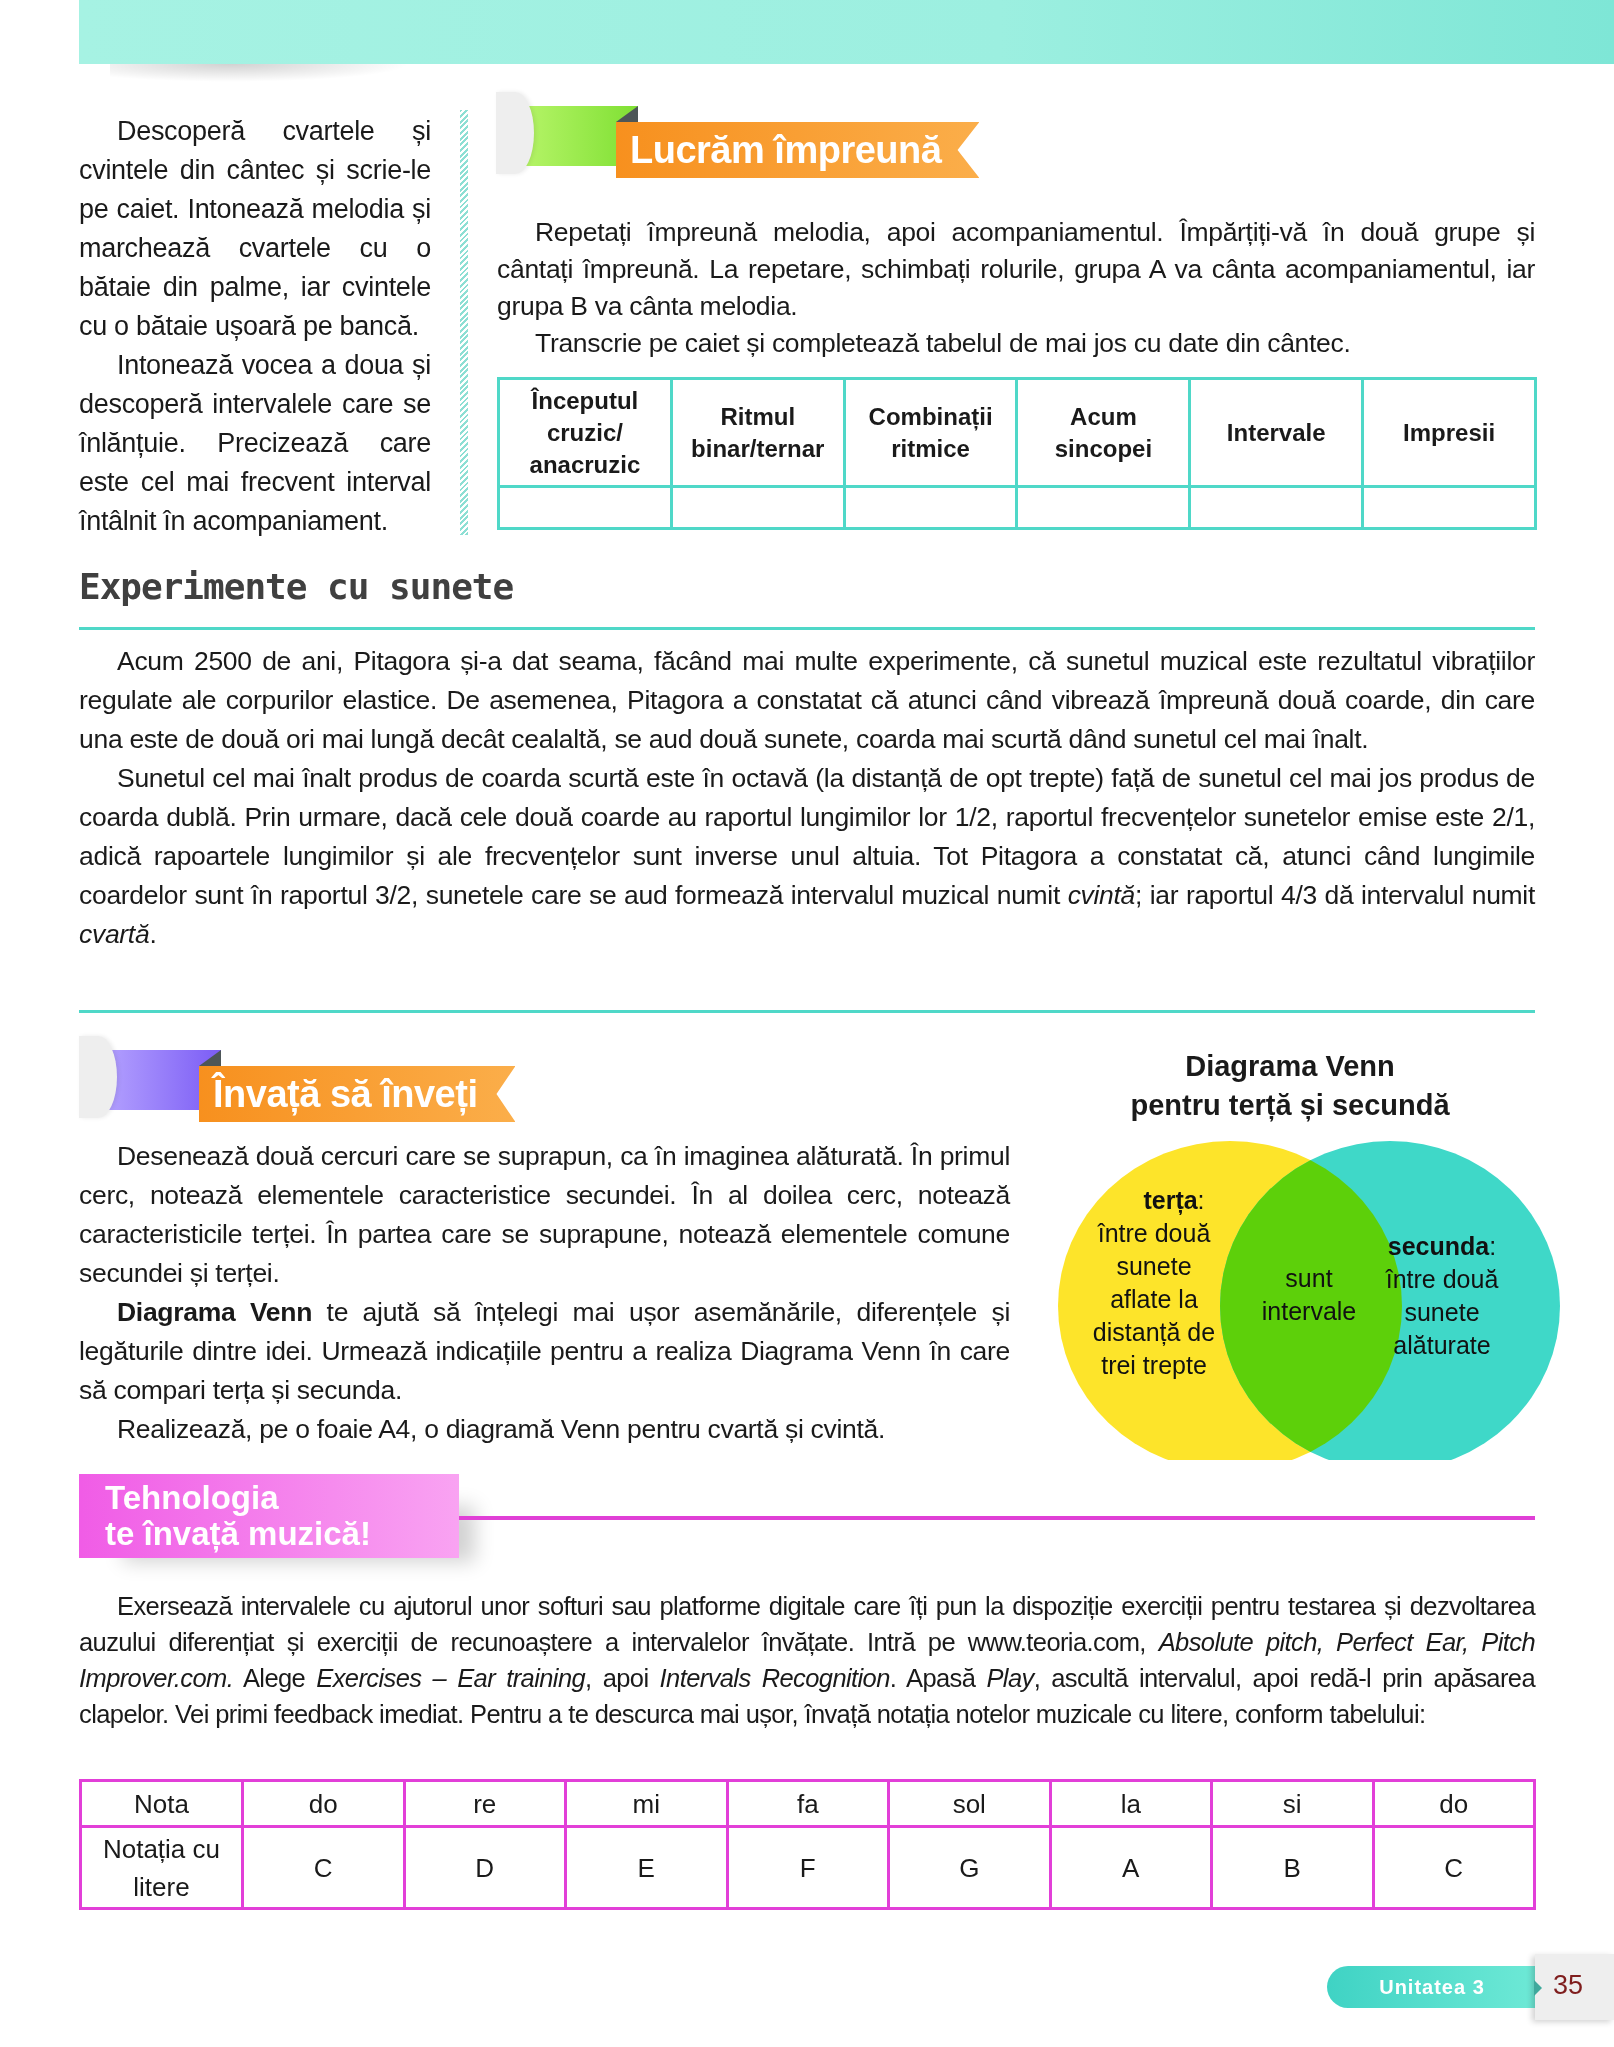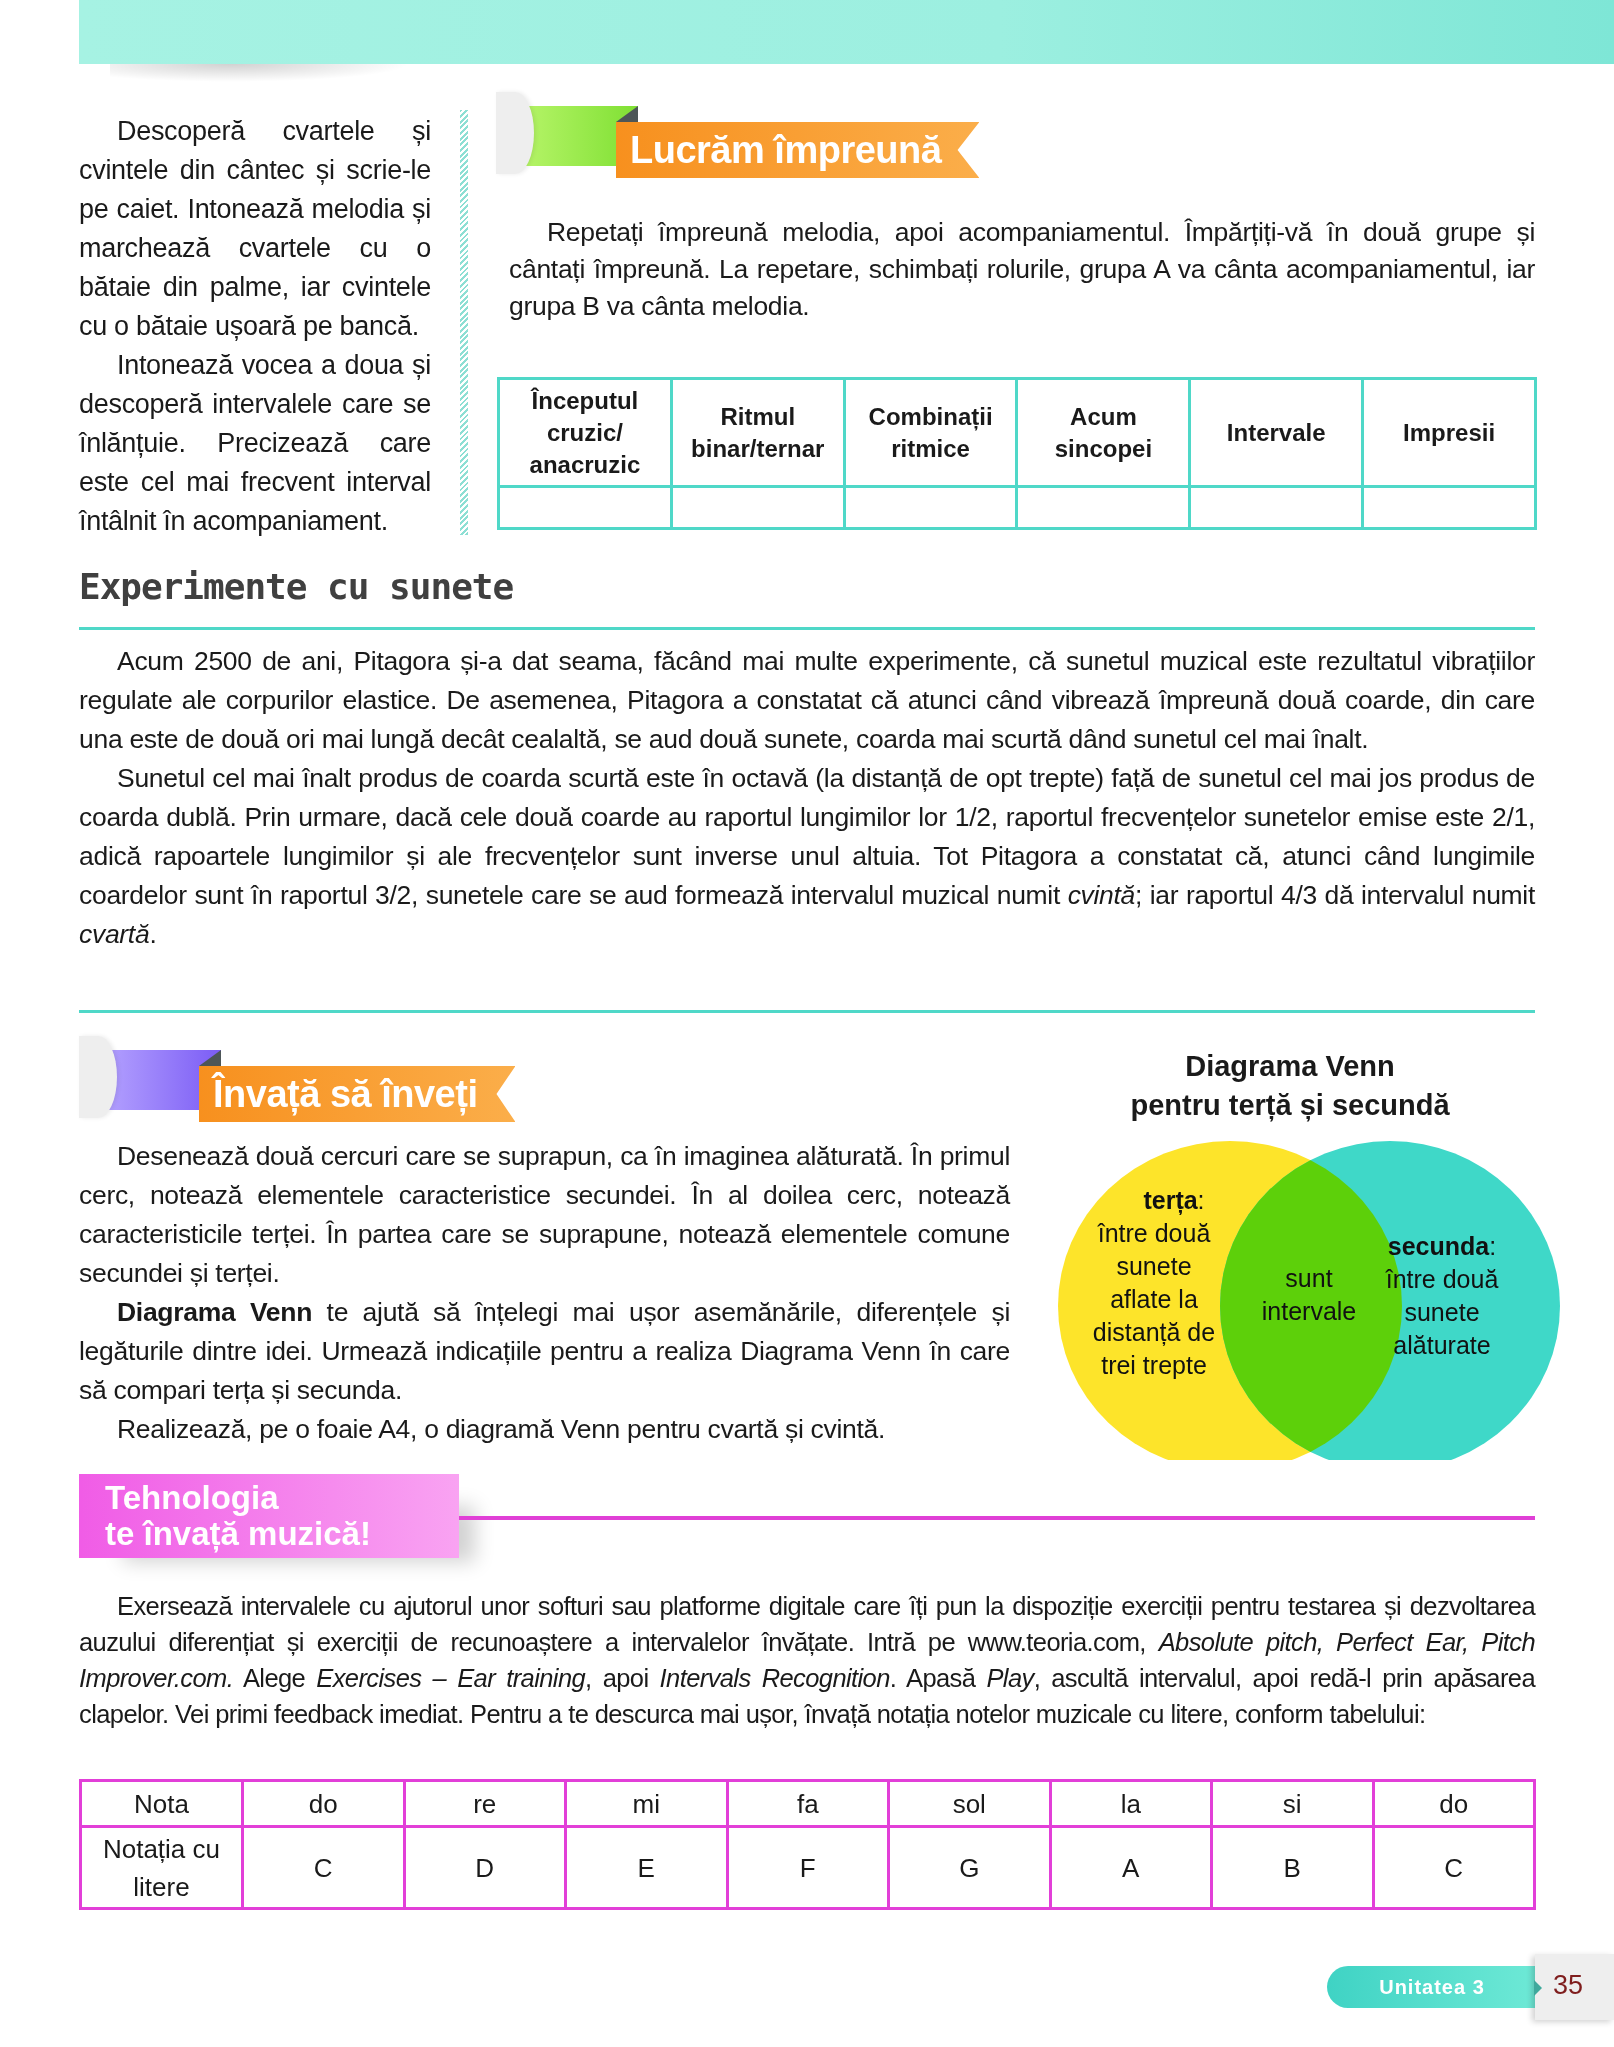--- a/index.html
+++ b/index.html
@@ -43,21 +43,21 @@
     background: linear-gradient(90deg, #f7901e 0%, #fbae4a 100%);
     clip-path: polygon(0 0, 100% 0, 94% 50%, 100% 100%, 0 100%);
     color: #ffffff; font-weight: bold; font-size: 38px; line-height: 56px;
     padding: 0 38px 0 14px; white-space: nowrap; letter-spacing: -0.5px;
   }
   .ribbon-green .band { background: linear-gradient(90deg, #b8f56a, #7fe033); }
   .ribbon-purple .band { background: linear-gradient(90deg, #b5a3ff, #7b5cf5); }
 
   
   .lucram-text { position: absolute; left: 497px; top: 214px; width: 1038px; }
-  .lucram-text .para { font-size: 26.5px; line-height: 37px; margin-left: 12px; }
+  .lucram-text .para { font-size: 26.5px; line-height: 37px; }
 
   table.grid { border-collapse: collapse; table-layout: fixed; }
   .teal-table { position: absolute; left: 497px; top: 377px; width: 1040px; }
   .teal-table td, .teal-table th {
     border: 3px solid #4fd8c8; text-align: center; vertical-align: middle;
     font-size: 24px; font-weight: bold; line-height: 32px; padding: 2px 4px;
   }
   .teal-table tr.head td { height: 108px; }
   .teal-table tr.empty td { height: 42px; }
 
@@ -137,20 +137,21 @@
 
 <div class="ribbon ribbon-green" style="left:496px; top:92px; width:480px; height:90px;">
   <div class="band"></div>
   <div class="curl"></div>
   <div class="fold"></div>
   <div class="label">Lucrăm împreună</div>
 </div>
 
 <div class="lucram-text">
   <p class="para"><span class="indent"></span><span>Repetați împreună melodia, apoi acompaniamentul. Împărțiți-vă în două grupe și cântați împreună. La repetare, schimbați rolurile, grupa A va cânta acompaniamentul, iar grupa B va cânta melodia.</span></p>
+  <p class="para"><span class="indent"></span><span>Transcrie pe caiet și completează tabelul de mai jos cu date din cântec.</span></p>
 </div>
 
 <table class="grid teal-table">
   <tbody>
       <tr class="head">
     <td>Începutul cruzic/ anacruzic</td>
     <td>Ritmul binar/ternar</td>
     <td>Combinații ritmice</td>
     <td>Acum sincopei</td>
     <td>Intervale</td>

